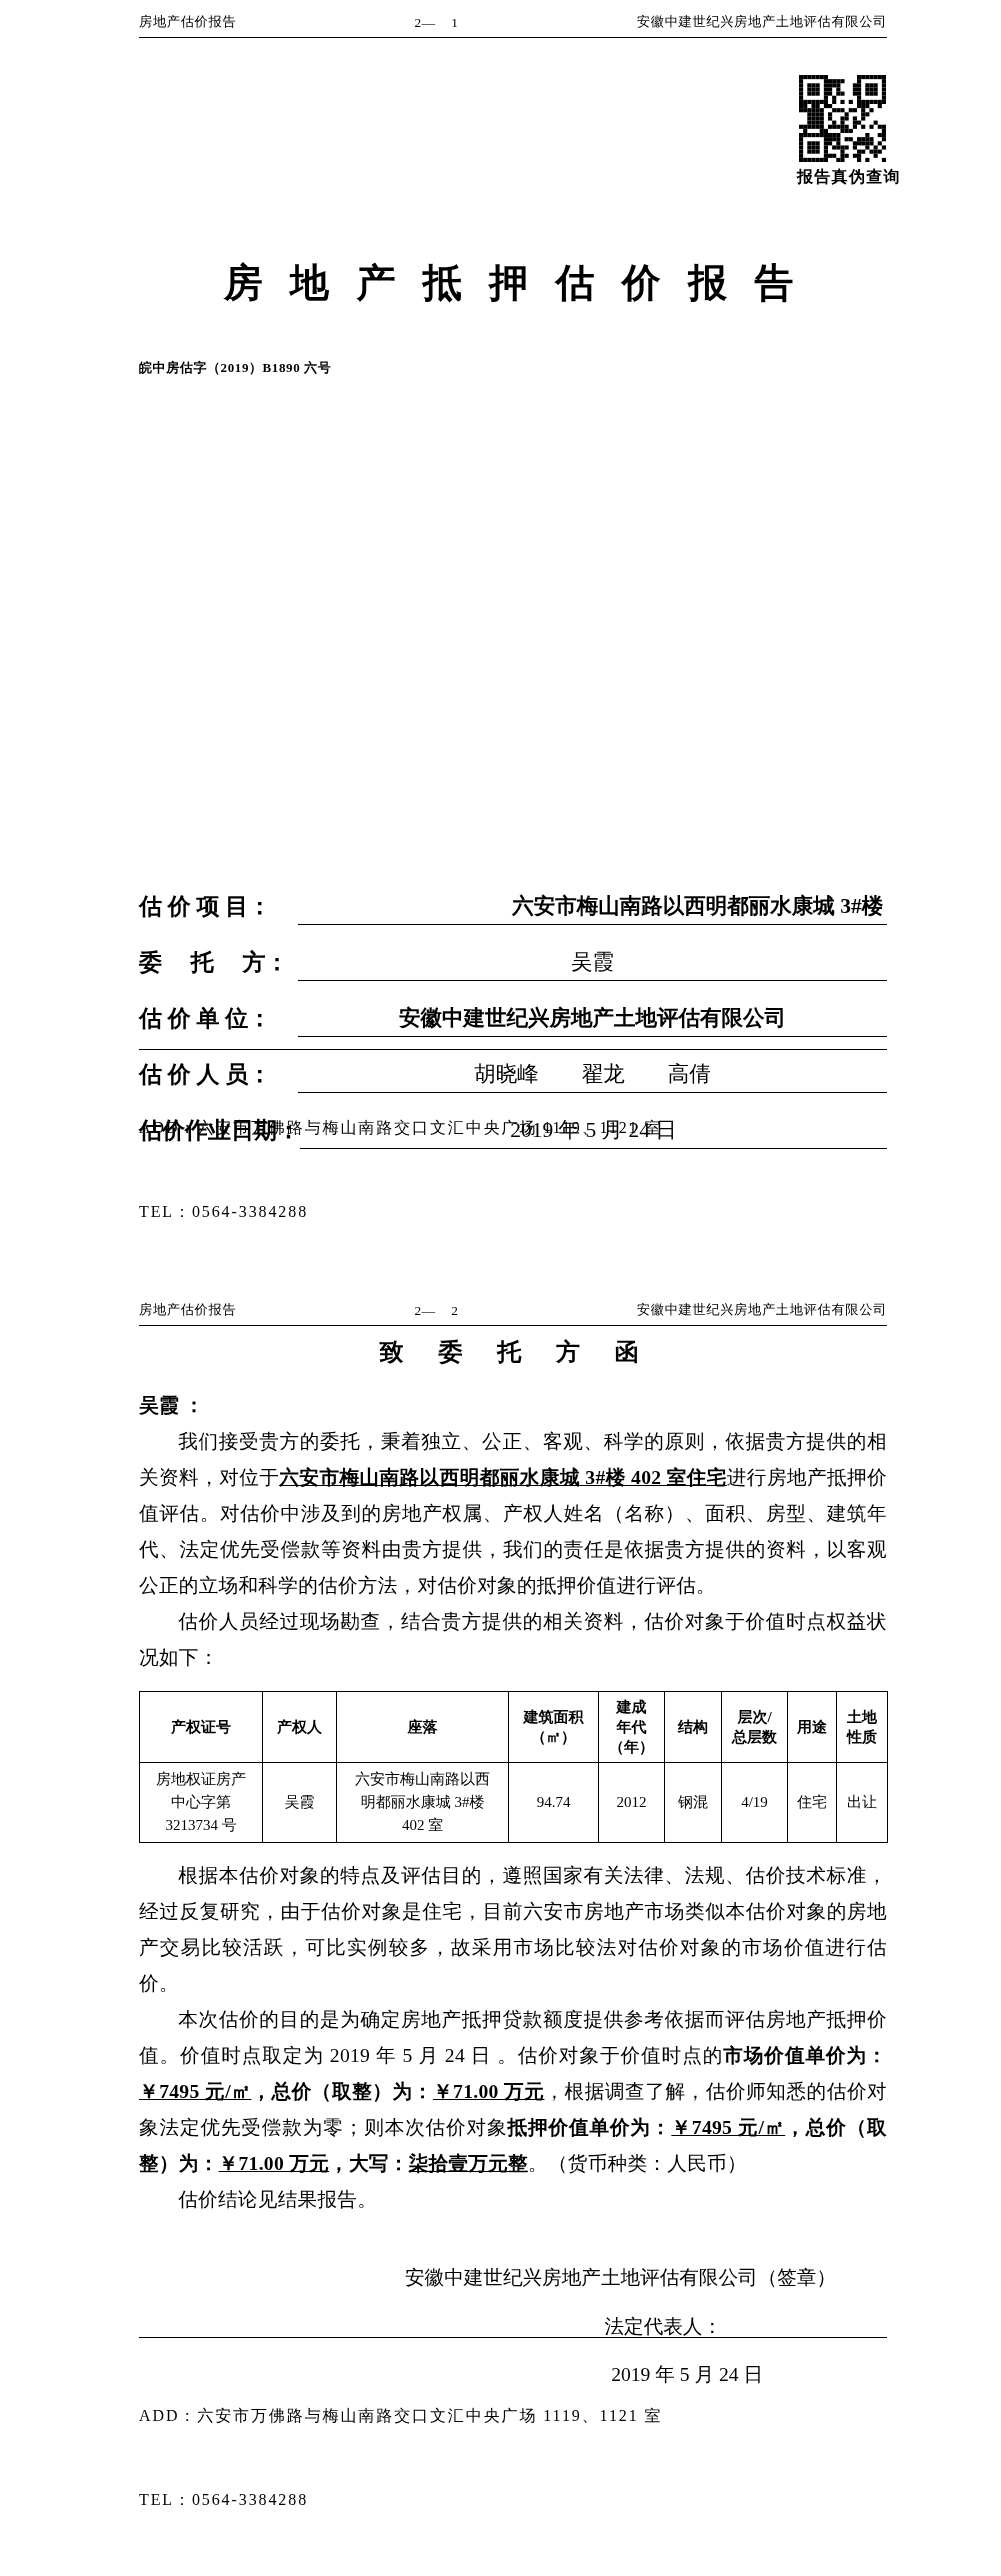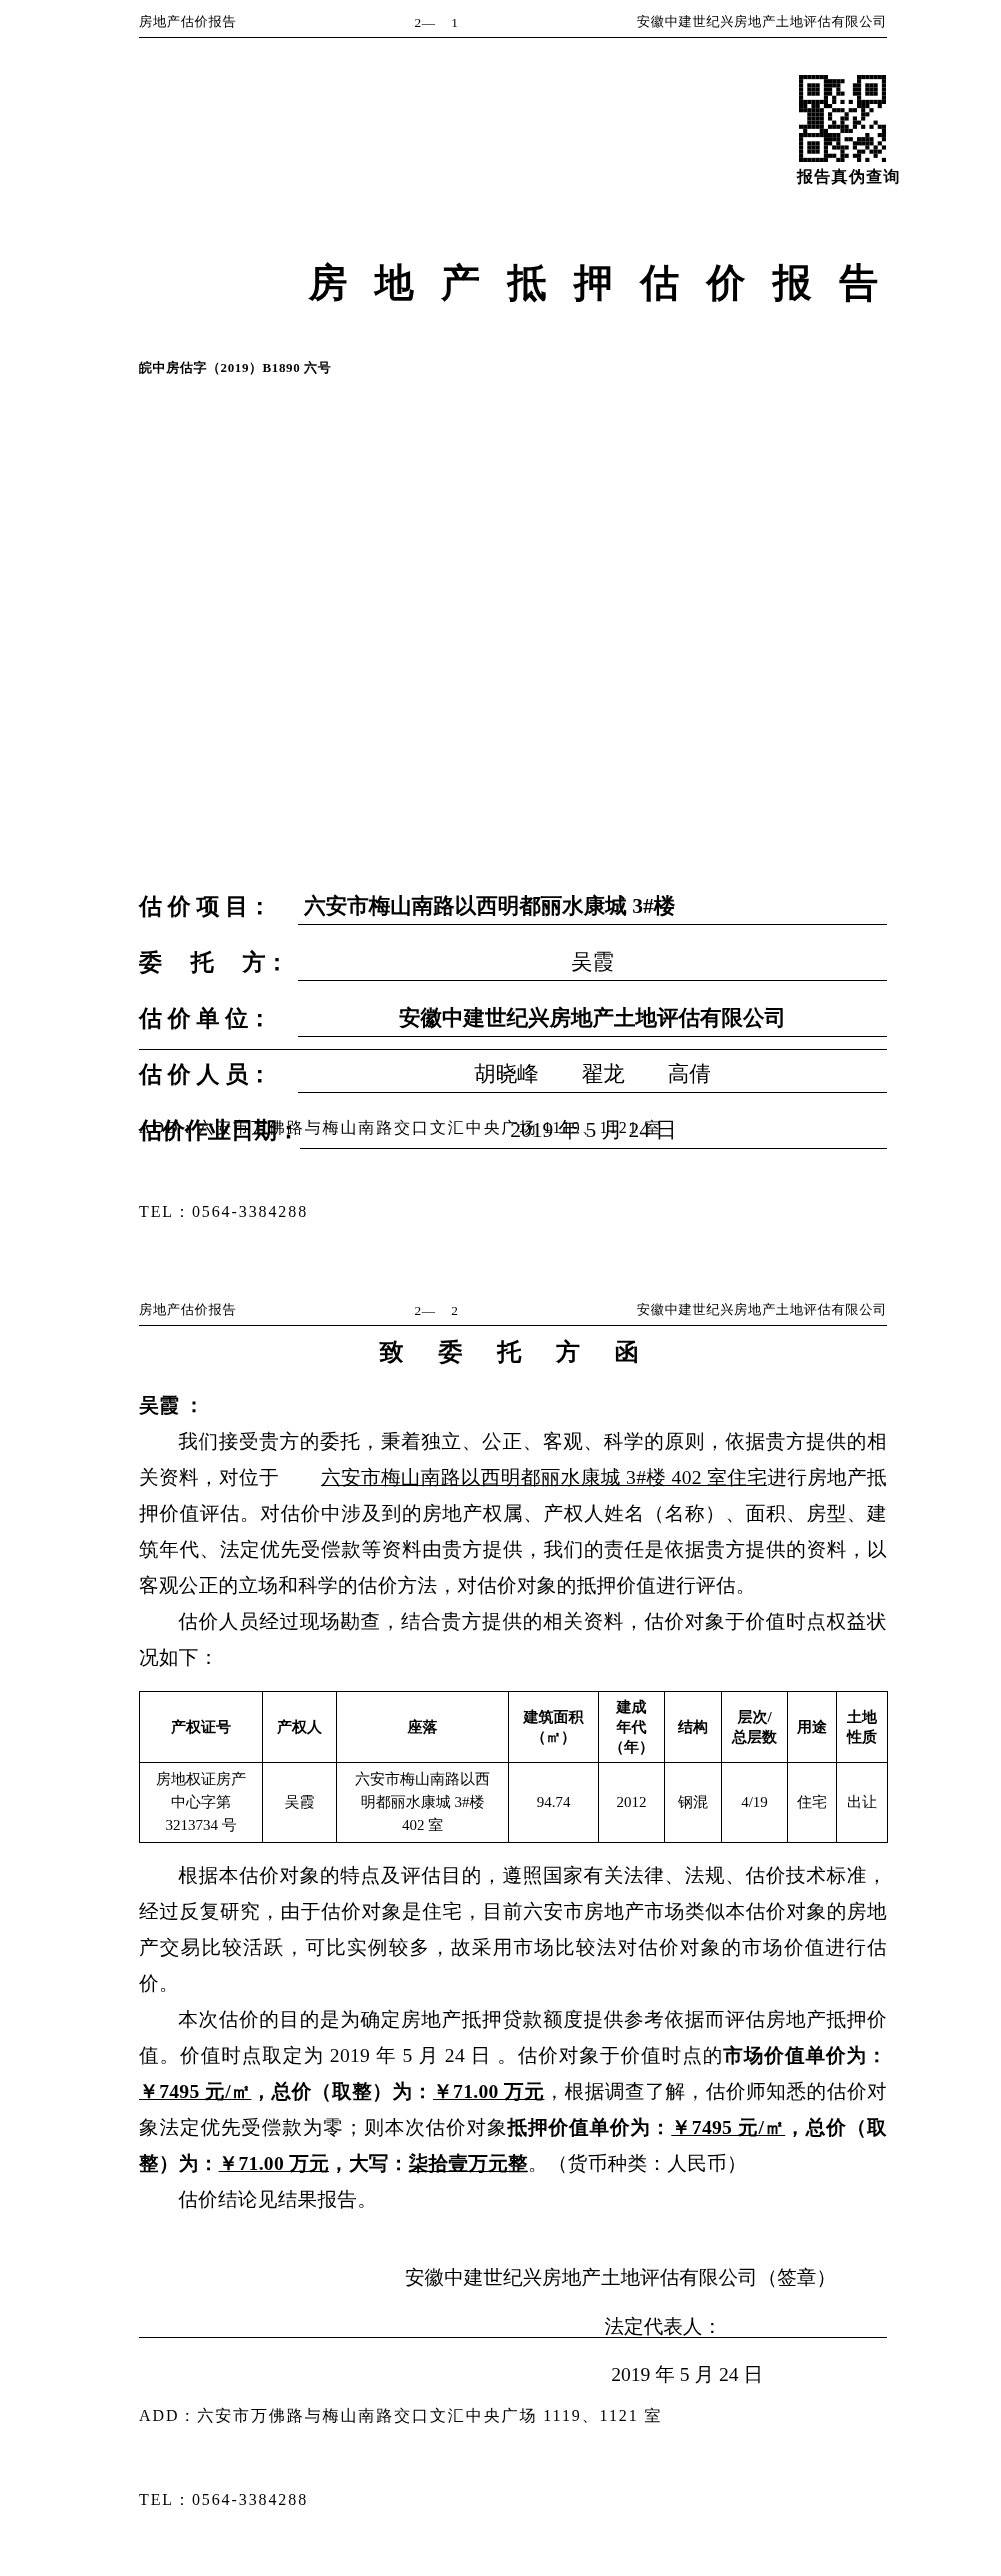--- a/index.html
+++ b/index.html
@@ -29,21 +29,21 @@
   .qr-block {
     position: absolute; top: 75px; right: 115px;
     width: 90px; text-align: center;
   }
   .qr { width: 87px; height: 87px; margin: 0 auto; }
   .qr svg { width: 87px; height: 87px; display: block; }
   .qr-caption { margin-top: 5px; font-size: 16px; font-weight: bold; letter-spacing: 1.3px; white-space: nowrap; }
   
   .title {
     margin-top: 218px;
-    text-align: right;
+    text-align: center;
     font-size: 39px; font-weight: bold;
     letter-spacing: 8.8px; white-space: pre;
   }
   .doc-number {
     margin-top: 49px;
     font-size: 13px; font-weight: bold;
     letter-spacing: 0.6px;
   }
   .fields { margin-top: 492px; }
   .field { display: flex; align-items: flex-end; height: 56px; }
@@ -53,21 +53,21 @@
     padding-bottom: 2.5px;
   }
   .f-value {
     flex: 1;
     border-bottom: 1.3px solid #000;
     font-size: 21.5px;
     text-align: center;
     padding: 0 3.8px 3.8px 3.8px;
     white-space: pre;
   }
-  .f-value.left { text-align: left; padding-left: 6.3px; }
+  .f-value.left { text-align: right; padding-left: 6.3px; }
   .f-value.bold { font-weight: bold; }
   .field-cont { height: 58px; }
   .field-cont .f-value { margin-left: 107px; }
   
   .page-footer {
     position: absolute; left: 139px; right: 115px; bottom: 6.3px;
     border-top: 1.3px solid #000;
     padding-top: 8px;
     font-size: 16px; line-height: 28px; letter-spacing: 1.9px;
     white-space: pre;
@@ -403,21 +403,21 @@
   <section class="page">
     <header class="page-header">
       <span class="ph-left">房地产估价报告</span>
       <span class="ph-center">2—    2</span>
       <span class="ph-right">安徽中建世纪兴房地产土地评估有限公司</span>
     </header>
 
     <h2 class="letter-title">致  委  托  方  函</h2>
     <div class="salutation">吴霞 ：</div>
 
-    <p class="para"><span>我们接受贵方的委托，秉着独立、公正、客观、科学的原则，依据贵方提供的相关资料，对位于</span><span style="font-weight: normal; text-decoration: underline; margin-left: 42px;">六安市梅山南路以西明都丽水康城 3#楼 402 室住宅</span><span>进行房地产抵押价值评估。对估价中涉及到的房地产权属、产权人姓名（名称）、面积、房型、建筑年代、法定优先受偿款等资料由贵方提供，我们的责任是依据贵方提供的资料，以客观公正的立场和科学的估价方法，对估价对象的抵押价值进行评估。</span></p>
+    <p class="para"><span>我们接受贵方的委托，秉着独立、公正、客观、科学的原则，依据贵方提供的相关资料，对位于</span><span style="font-weight: bold; text-decoration: underline;">六安市梅山南路以西明都丽水康城 3#楼 402 室住宅</span><span>进行房地产抵押价值评估。对估价中涉及到的房地产权属、产权人姓名（名称）、面积、房型、建筑年代、法定优先受偿款等资料由贵方提供，我们的责任是依据贵方提供的资料，以客观公正的立场和科学的估价方法，对估价对象的抵押价值进行评估。</span></p>
     <p class="para">估价人员经过现场勘查，结合贵方提供的相关资料，估价对象于价值时点权益状况如下：</p>
 
     <table class="rights-table">
       <colgroup>
         <col style="width:123px">
           <col style="width:74px">
           <col style="width:172px">
         <col style="width:90px">
           <col style="width:66px">
           <col style="width:57px">

